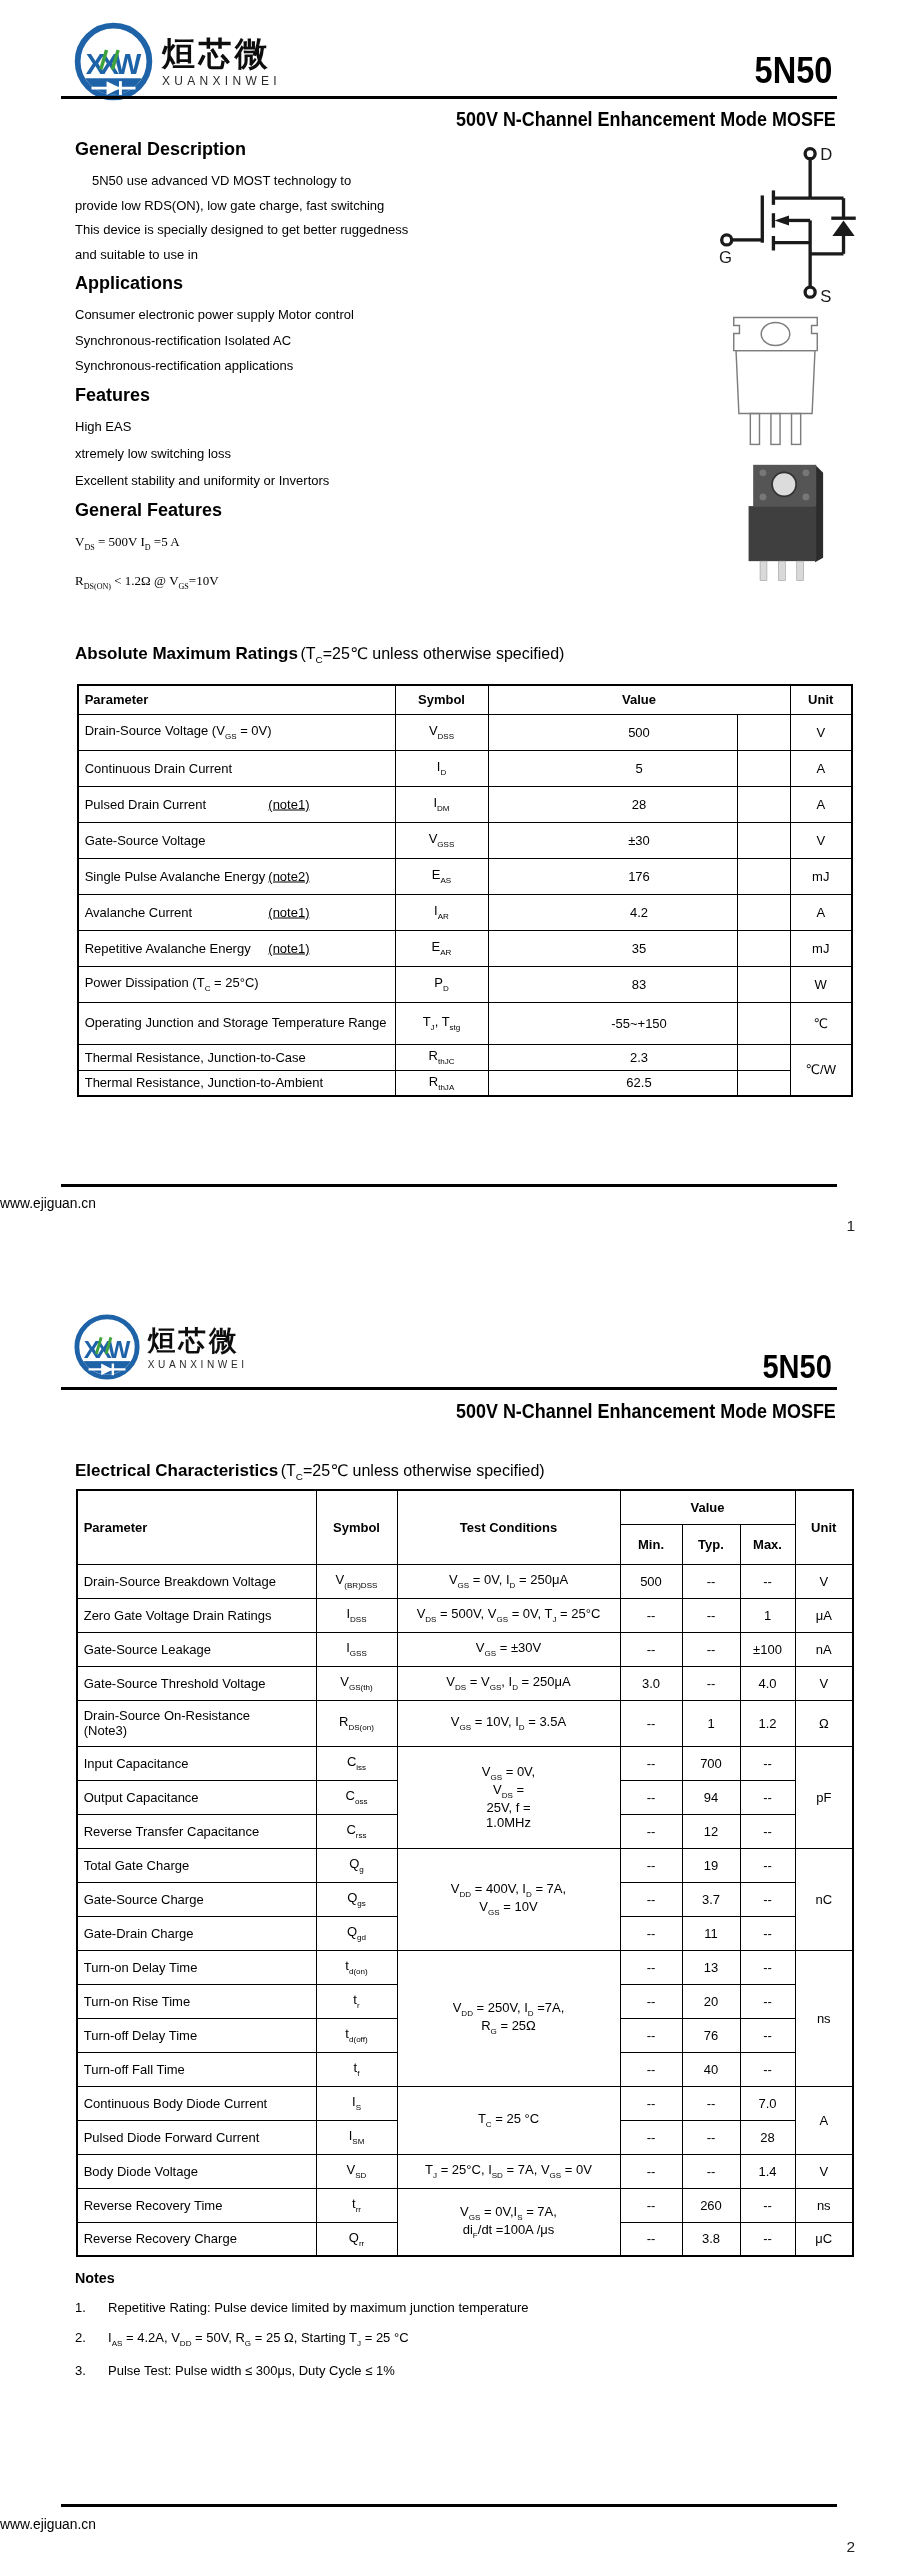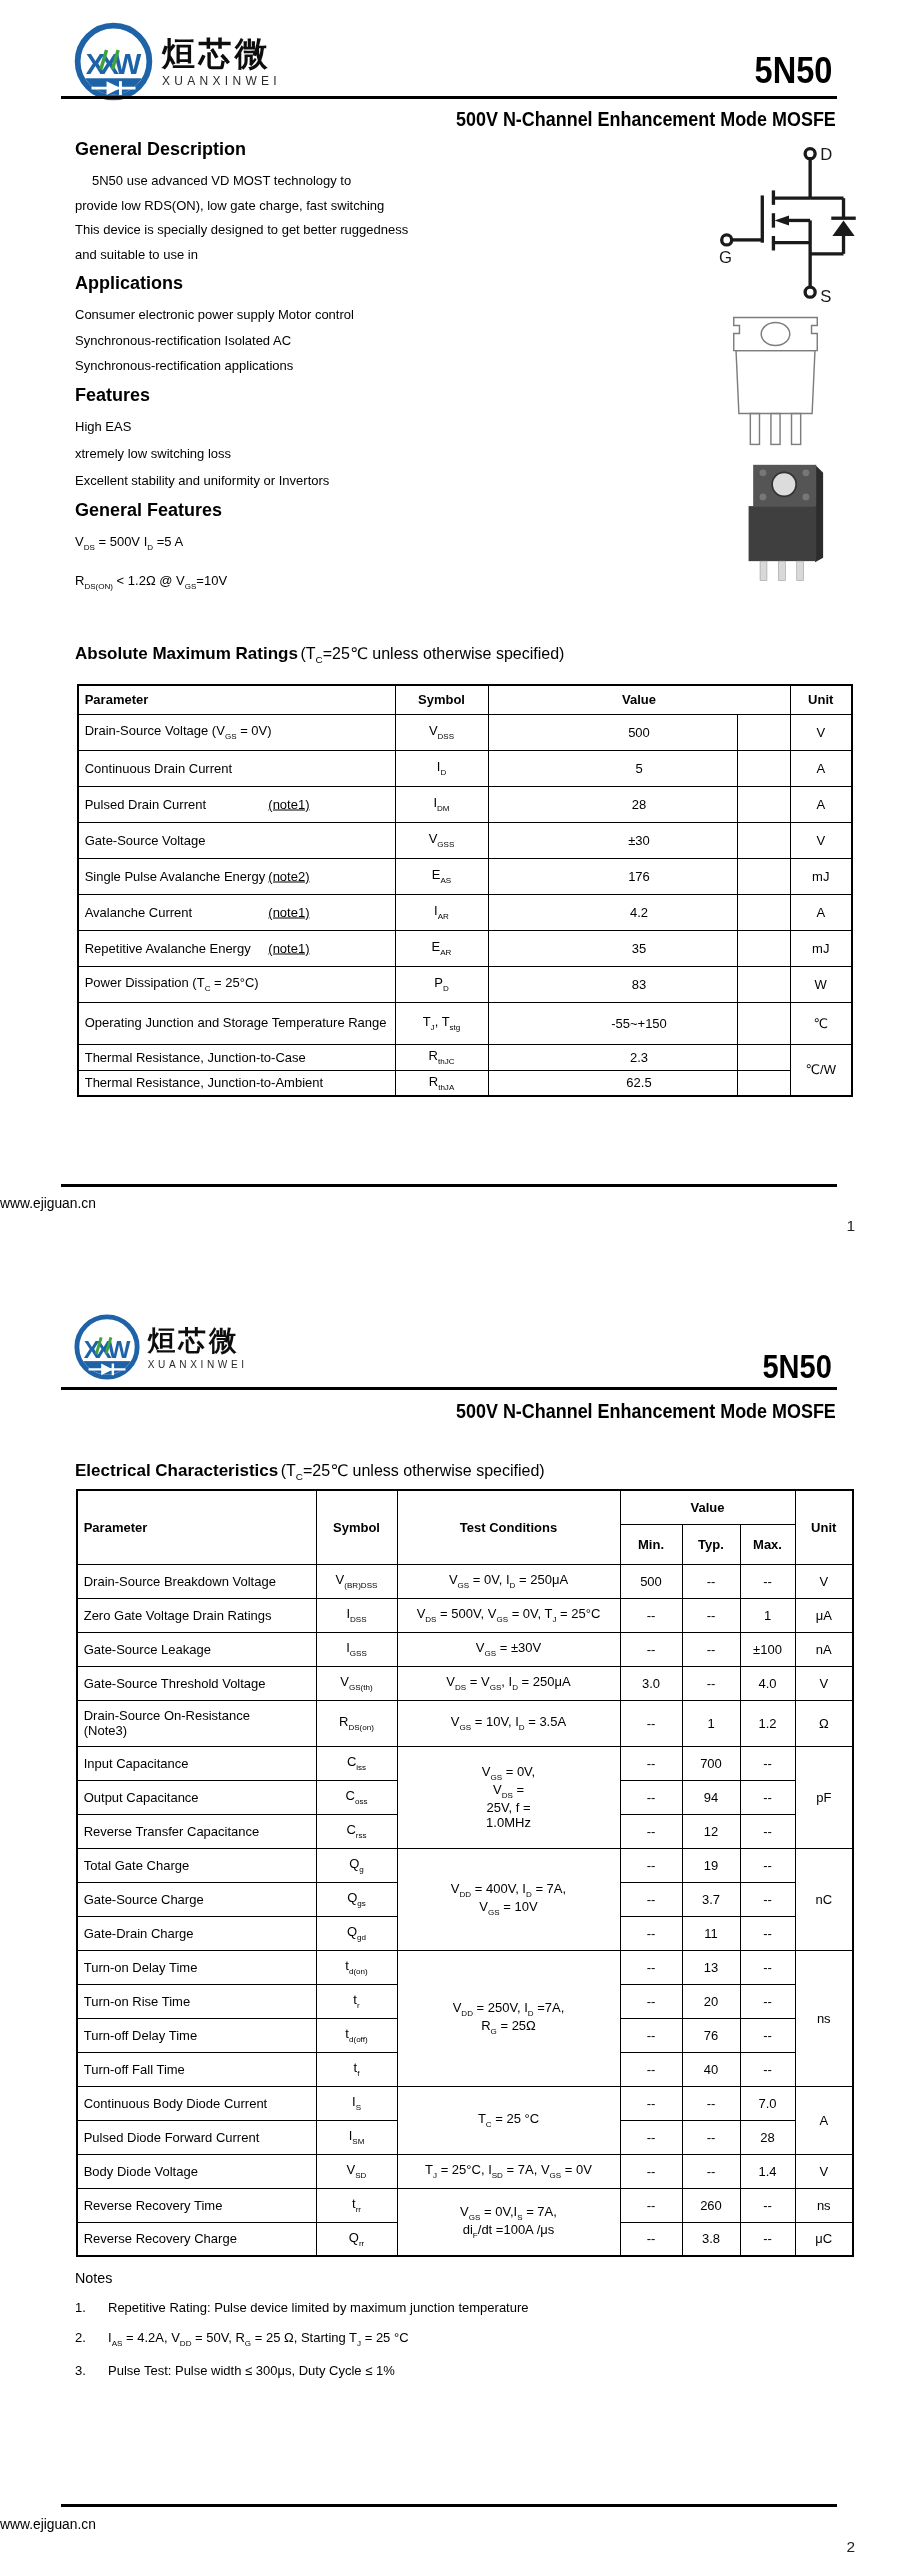--- a/index.html
+++ b/index.html
@@ -22,21 +22,21 @@
   .subtitle{position:absolute;right:75px;top:108px;font-size:19.5px;font-weight:bold;
             transform:scaleX(.92);transform-origin:right center;}
   .page2 .subtitle{top:112px;}
   
   .leftcol{position:absolute;left:75px;top:139px;width:453px;}
   .sec-title{font-size:18px;font-weight:bold;margin:8px 0 13.8px 0;}
   .sec-line{font-size:13px;line-height:13.8px;margin-bottom:11.5px;}
   .gd .sec-line{margin-bottom:11px;}
   .feat .sec-line{margin-bottom:13px;}
   .app .sec-line{margin-bottom:12px;}
-  .gf .sec-line{margin-bottom:19px;}
+  .gf .sec-line{margin-bottom:19px;font-family:Liberation Serif, serif;}
   .indent{text-indent:17px;}
   
   .fig-symbol{position:absolute;left:697px;top:137px;width:184px;height:178px;}
   .fig-outline{position:absolute;left:724px;top:314px;width:103px;height:135px;}
   .fig-photo{position:absolute;left:744px;top:460px;width:86px;height:122px;}
   
   .tbl-title{position:absolute;left:75px;}
   .t1{top:644px;}
   .t2{top:173px;}
   .tt-b{font-size:17px;font-weight:bold;}
@@ -50,21 +50,21 @@
   .abs{left:77px;top:684px;width:774px;}
   .ec{left:76px;top:201px;width:775px;}
   .r50{height:29px}.r62{height:36px}.r74{height:42px}.r45{height:26px}
   .rh60{height:34px}.rh70{height:40px}.r60{height:34px}.r80{height:46px}
   .abs td.val{background-image:linear-gradient(#000,#000);background-repeat:no-repeat;
               background-size:1.1px 100%;background-position:83% 0;}
   .pnote{position:absolute;left:60%;top:50%;transform:translateY(-50%);white-space:nowrap;text-decoration:underline;}
   sub{font-size:0.62em;}
   
   .notes{position:absolute;left:75px;top:982px;width:688px;}
-  .notes-title{font-size:14.3px;font-weight:normal;margin-bottom:13.8px;}
+  .notes-title{font-size:14.3px;font-weight:bold;margin-bottom:13.8px;}
   .note-item{font-size:13px;margin-bottom:15.5px;display:flex;}
   .note-no{width:33px;flex:0 0 33px;}
   
   .frule{position:absolute;left:61px;width:776px;height:3.4px;background:#000;top:1184px;}
   .page2 .frule{top:1216px;}
   .furl{position:absolute;left:0;width:100%;text-align:left;font-size:13.8px;top:1196px;}
   .page2 .furl{top:1229px;}
   .fpage{position:absolute;right:56px;top:1217px;font-size:15.5px;color:#222;}
   .page2 .fpage{top:1250px;}
 </style>

